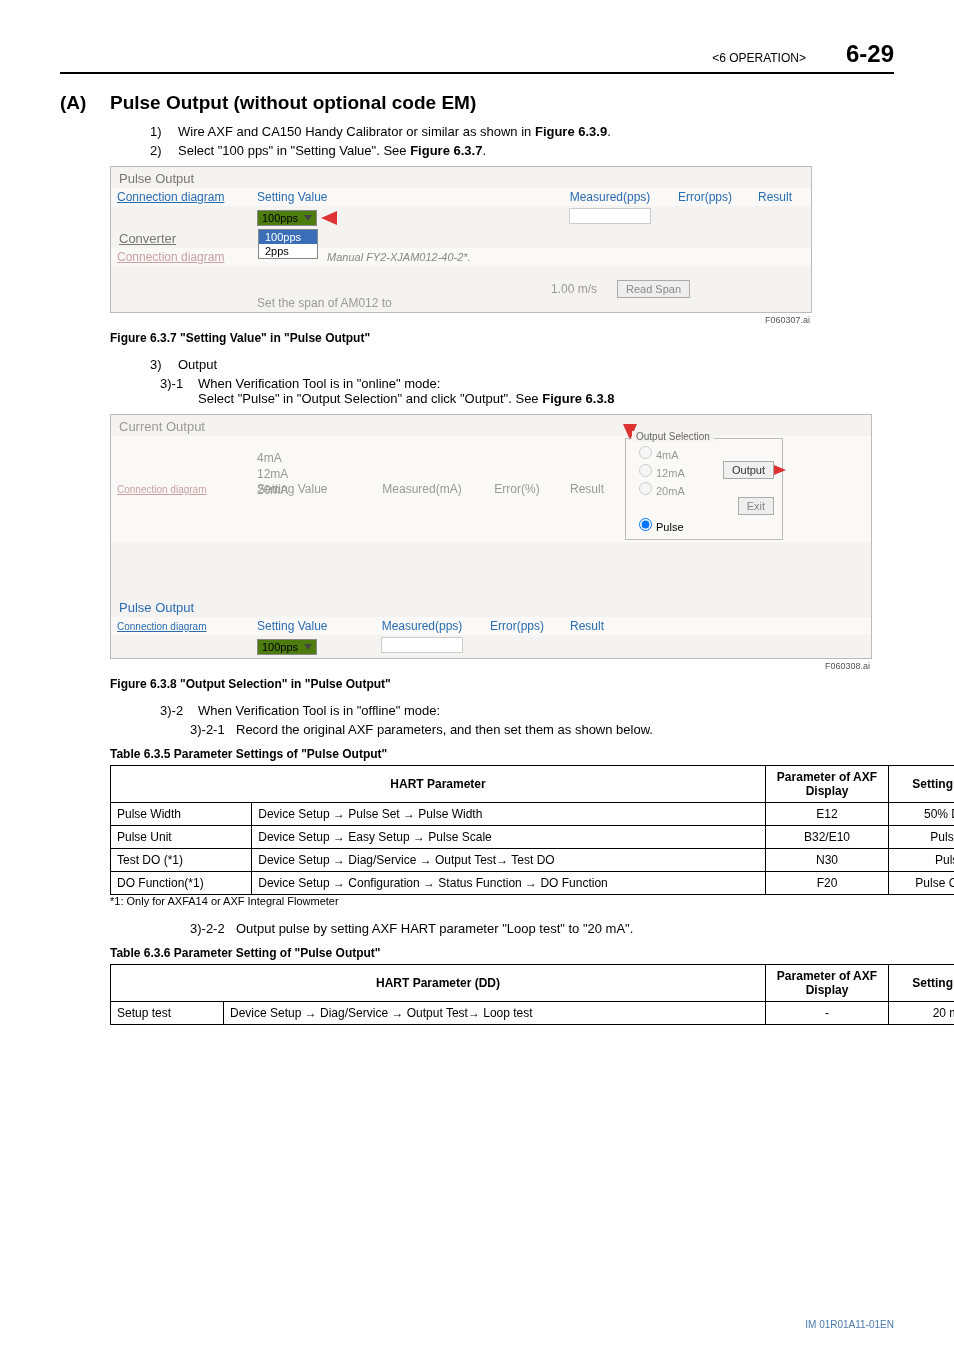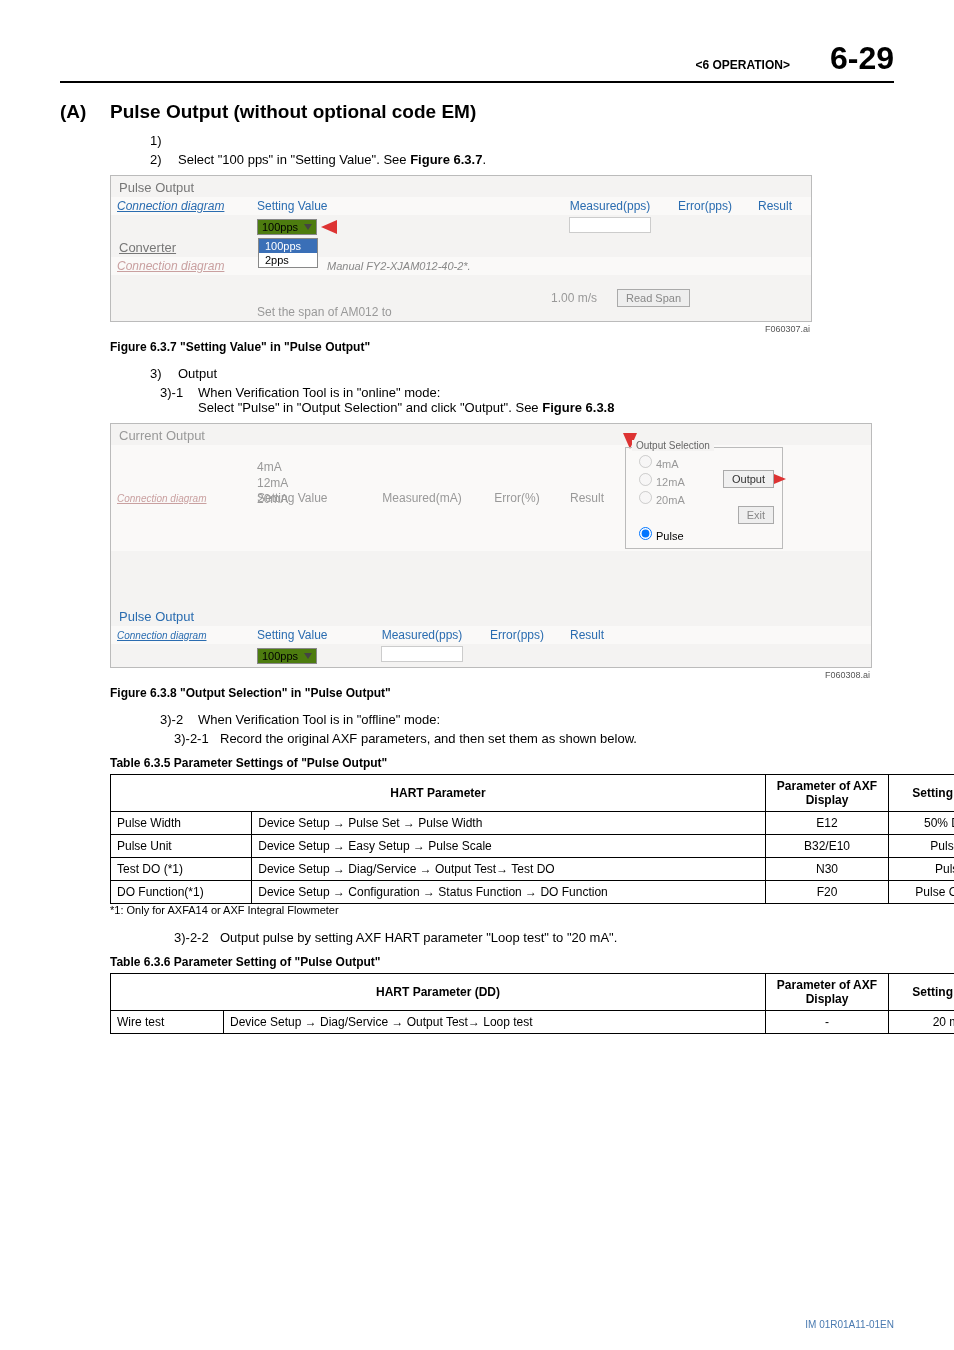--- a/index.html
+++ b/index.html
@@ -14,40 +14,40 @@
   .header-bar {
     display: flex;
     justify-content: flex-end;
     align-items: baseline;
     border-bottom: 2px solid #000;
     padding-bottom: 4px;
     margin-bottom: 18px;
   }
   .header-chapter {
     font-size: 12px;
-    font-weight: bold;
+    font-weight: normal;
     margin-right: 40px;
   }
   .header-page {
-    font-size: 32px;
+    font-size: 24px;
     font-weight: bold;
   }
   .sec-title {
     display: flex;
     font-weight: bold;
     font-size: 19px;
     margin-bottom: 10px;
   }
   .sec-marker { width: 50px; }
   .body-indent { margin-left: 90px; }
   .num-line { display: flex; margin-bottom: 4px; }
   .num-line .n { width: 28px; }
   .sub-line { display: flex; margin-bottom: 4px; margin-left: 10px; }
   .sub-line .n { width: 38px; }
-  .sub-line-2 { display: flex; margin-bottom: 6px; margin-left: 24px; }
+  .sub-line-2 { display: flex; margin-bottom: 6px; margin-left: 40px; }
   .sub-line-2 .n { width: 46px; }
   .figcap {
     font-weight: bold;
     font-size: 12px;
     margin: 6px 0 12px 50px;
   }
   .tblcap {
     font-weight: bold;
     font-size: 12px;
     margin: 10px 0 4px 50px;
@@ -64,21 +64,21 @@
   .ui-panel {
     border: 1px solid #bbb;
     background: #f4f3f2;
     margin: 8px 0 2px 50px;
     font-size: 12px;
     position: relative;
   }
   .ui-panel .row { display: flex; align-items: center; padding: 2px 6px; }
   .ui-panel .lightrow { background: #faf9f8; }
   .panel-title { color: #777; font-size: 13px; padding: 4px 8px 2px 8px; }
-  .link { color: #2a6cb0; text-decoration: underline; cursor: pointer; font-style: italic; }
+  .link { color: #2a6cb0; text-decoration: underline; cursor: pointer; }
   .grey { color: #999; }
   .col-label { width: 140px; }
   .col-setlabel { width: 110px; }
   .col-meas { width: 110px; text-align: center; }
   .col-err { width: 80px; text-align: center; }
   .col-res { width: 60px; text-align: center; }
   .dropdown {
     border: 1px solid #888;
     background: #4d7c0f;
     display: inline-flex;
@@ -168,20 +168,23 @@
 </div>
 
 <div class="sec-title">
   <span class="sec-marker">(A)</span>
   <span>Pulse Output (without optional code EM)</span>
 </div>
 
 <div class="body-indent">
   <div class="num-line">
     <span class="n">1)</span>
+    <span>
+      <span>Wire AXF and CA150 Handy Calibrator or similar as shown in </span><b>Figure 6.3.9</b><span>.</span>
+    </span>
   </div>
   <div class="num-line">
     <span class="n">2)</span>
     <span>
       <span>Select "100 pps" in "Setting Value". See </span><b>Figure 6.3.7</b><span>.</span>
     </span>
   </div>
 </div>
 
 <div class="ui-panel" style="width:700px;">
@@ -360,21 +363,21 @@
 
 <div class="tblcap">Table 6.3.6 Parameter Setting of "Pulse Output"</div>
 <table class="param">
   <tbody>
       <tr>
     <th colspan="2">HART Parameter (DD)</th>
     <th style="width:110px;">Parameter of AXF Display</th>
     <th style="width:110px;">Setting Value</th>
   </tr>
   <tr>
-        <td class="hart-col1">Wire test</td>
+        <td class="hart-col1">Setup test</td>
         <td>Device Setup → Diag/Service → Output Test→ Loop test</td>
         <td class="c">-</td>
         <td class="c">20 mA</td>
       </tr>
 </tbody>
   </table>
 
 <div class="footer-code">IM 01R01A11-01EN</div>
 
 </body></html>

